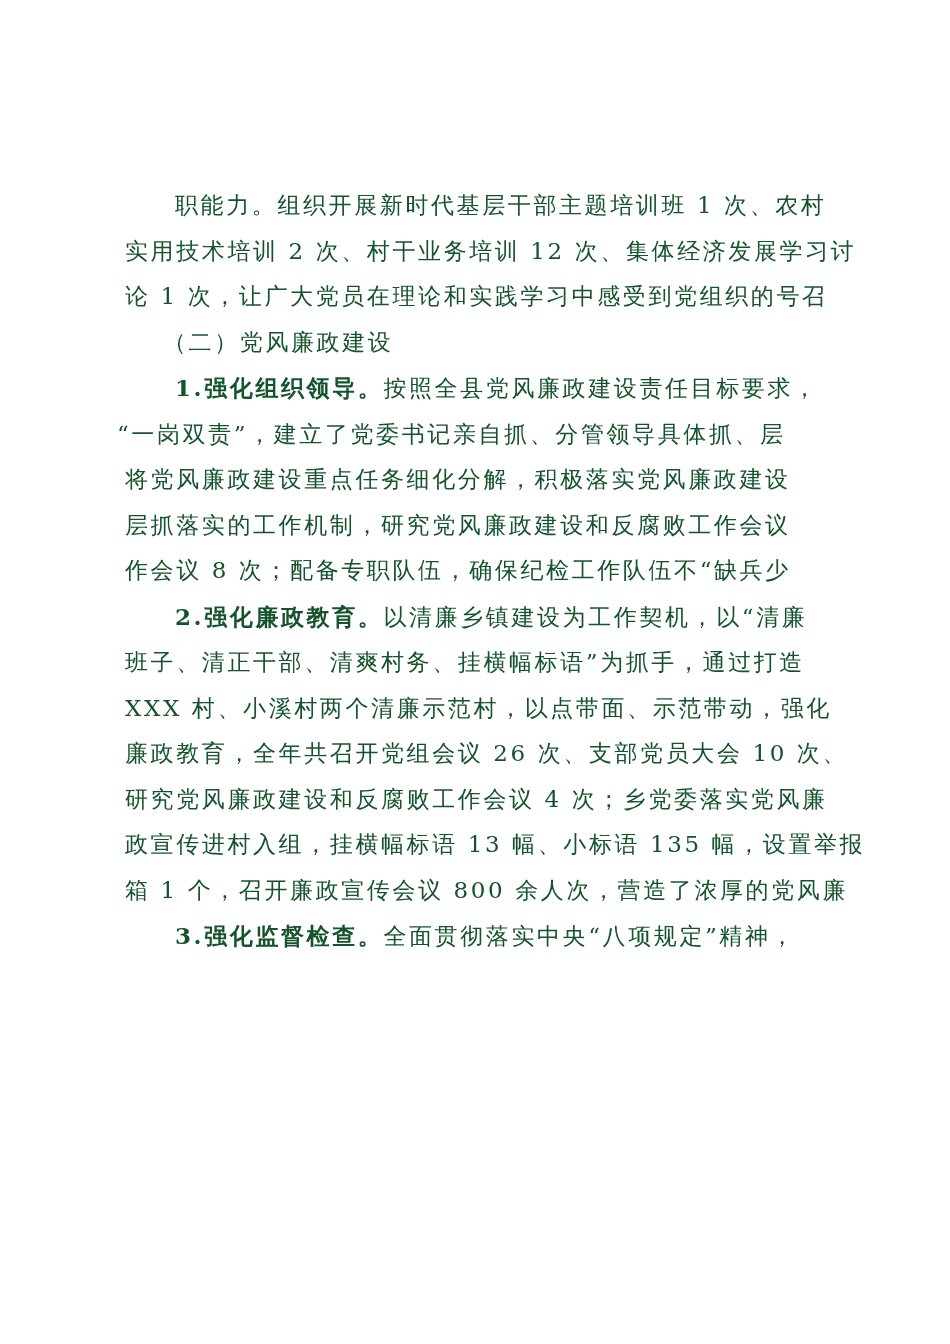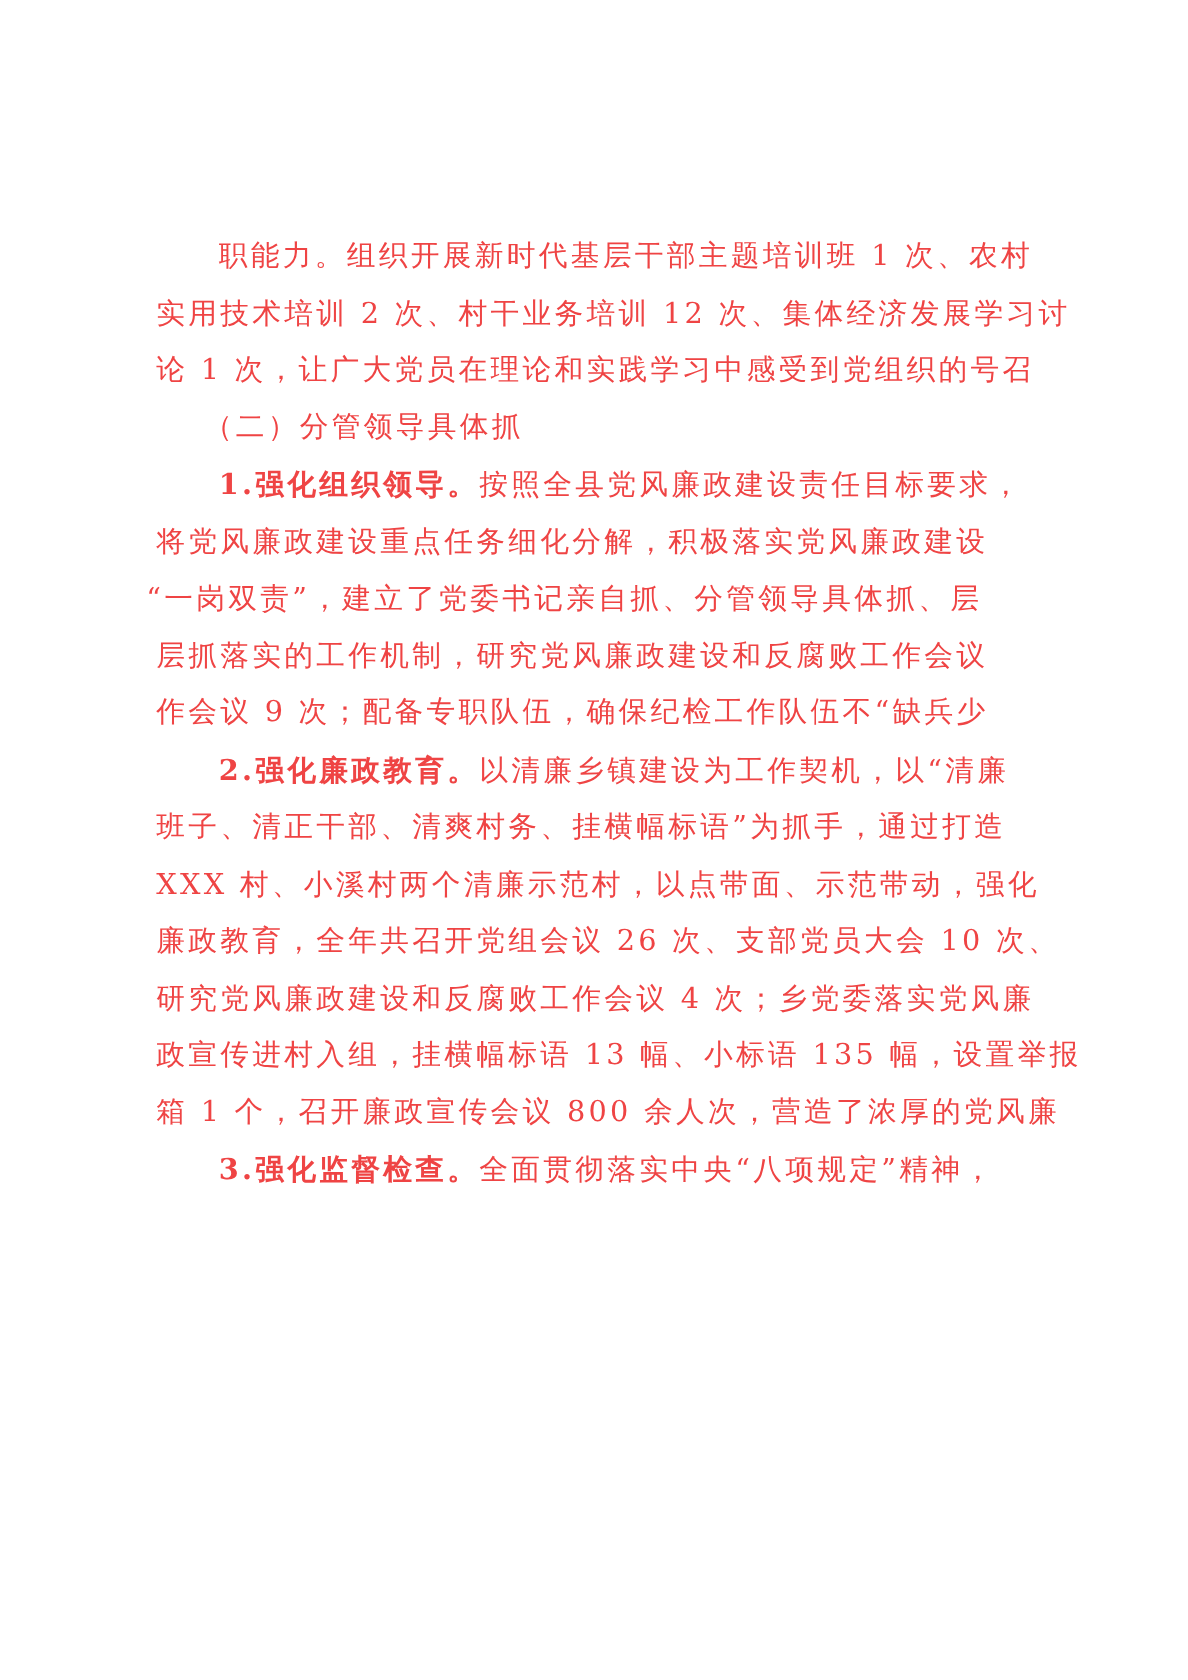--- a/index.html
+++ b/index.html
@@ -4,49 +4,49 @@
 <style>
   html, body { margin: 0; padding: 0; background: #ffffff; }
   body { width: 950px; height: 1344px; position: relative; overflow: hidden; }
   .page {
     position: absolute;
     left: 125px;
     top: 183px;
     width: 704px;
     font-family: "DejaVu Serif", "Liberation Serif", serif;
     font-size: 23px;
-    color: #ef4444;
+    color: #14532d;
     line-height: 45.5px;
     letter-spacing: 2.6px;
   }
   .para { margin: 0; text-align: justify; text-align-last: left; }
   .lead { font-weight: bold; }
   .line { display: block; white-space: nowrap; }
 </style>
 </head>
 <body>
 
 <div class="page">
 
   <div class="para">
     <span class="line" style="padding-left:50px">职能力。组织开展新时代基层干部主题培训班 1 次、农村</span>
     <span class="line">实用技术培训 2 次、村干业务培训 12 次、集体经济发展学习讨</span>
     <span class="line">论 1 次，让广大党员在理论和实践学习中感受到党组织的号召</span>
   </div>
 
   <div class="para">
-    <span class="line" style="padding-left:38px">（二）分管领导具体抓</span>
+    <span class="line" style="padding-left:38px">（二）党风廉政建设</span>
   </div>
 
   <div class="para">
     <span class="line" style="padding-left:50px"><span class="lead">1.强化组织领导。</span><span>按照全县党风廉政建设责任目标要求，</span></span>
+    <span class="line" style="margin-left:-8px">“一岗双责”，建立了党委书记亲自抓、分管领导具体抓、层</span>
     <span class="line">将党风廉政建设重点任务细化分解，积极落实党风廉政建设</span>
-    <span class="line" style="margin-left:-8px">“一岗双责”，建立了党委书记亲自抓、分管领导具体抓、层</span>
     <span class="line">层抓落实的工作机制，研究党风廉政建设和反腐败工作会议</span>
-    <span class="line">作会议 9 次；配备专职队伍，确保纪检工作队伍不“缺兵少</span>
+    <span class="line">作会议 8 次；配备专职队伍，确保纪检工作队伍不“缺兵少</span>
   </div>
 
   <div class="para">
     <span class="line" style="padding-left:50px"><span class="lead">2.强化廉政教育。</span><span>以清廉乡镇建设为工作契机，以“清廉</span></span>
     <span class="line">班子、清正干部、清爽村务、挂横幅标语”为抓手，通过打造</span>
     <span class="line">XXX 村、小溪村两个清廉示范村，以点带面、示范带动，强化</span>
     <span class="line">廉政教育，全年共召开党组会议 26 次、支部党员大会 10 次、</span>
     <span class="line">研究党风廉政建设和反腐败工作会议 4 次；乡党委落实党风廉</span>
     <span class="line">政宣传进村入组，挂横幅标语 13 幅、小标语 135 幅，设置举报</span>
     <span class="line">箱 1 个，召开廉政宣传会议 800 余人次，营造了浓厚的党风廉</span>

